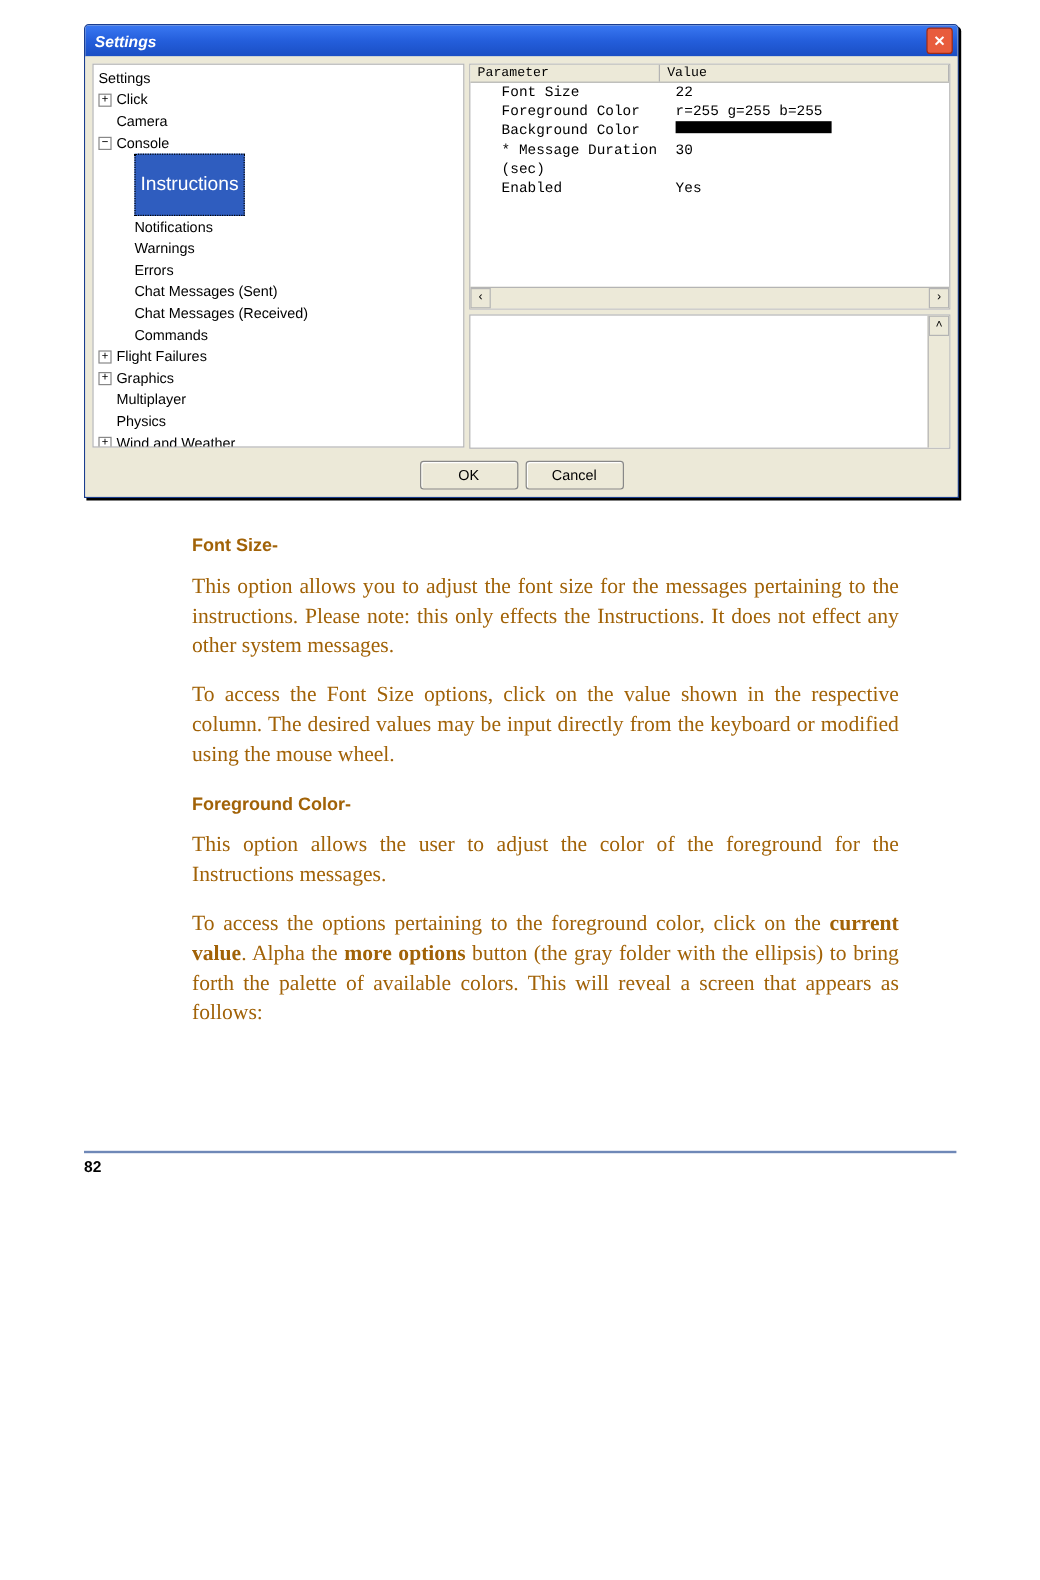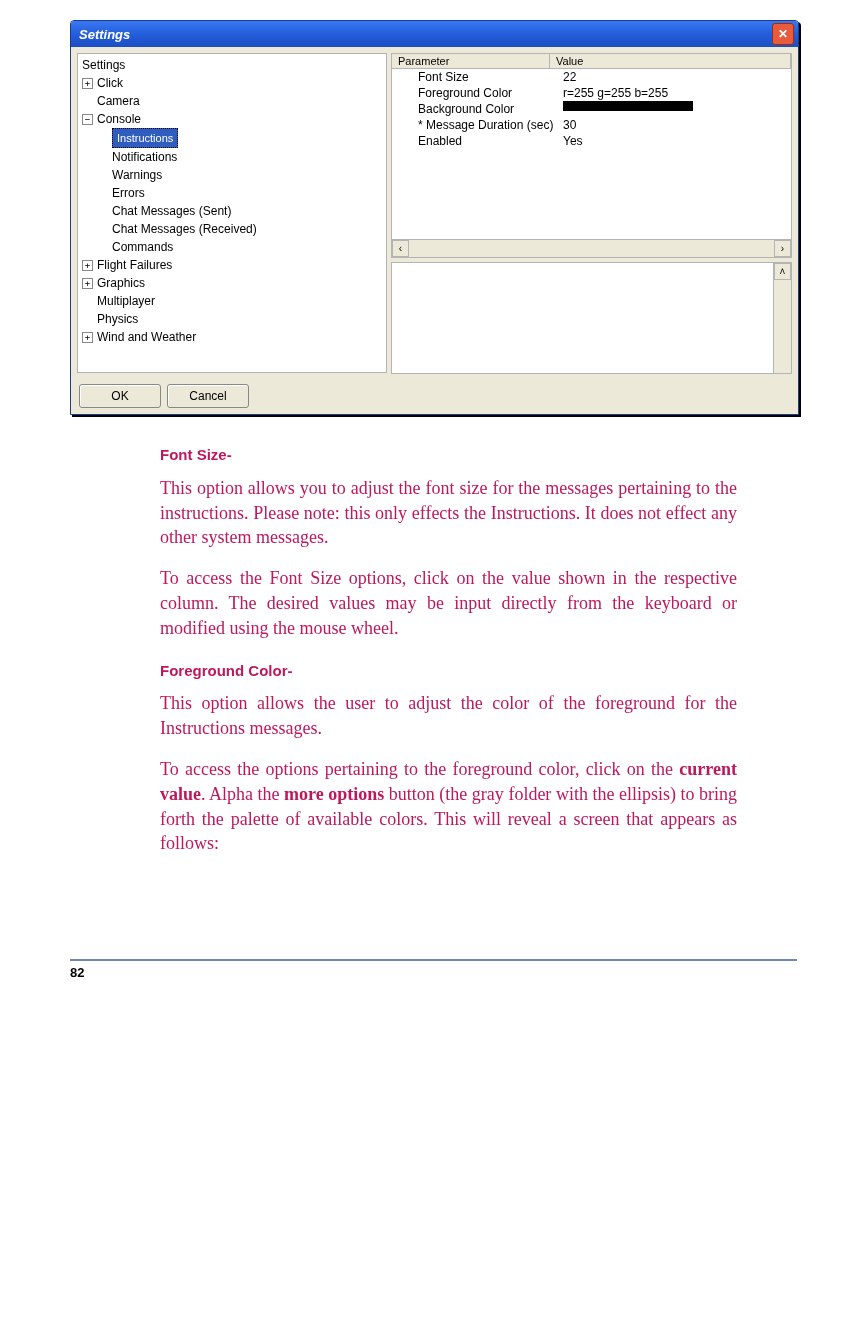--- a/index.html
+++ b/index.html
@@ -94,23 +94,23 @@
     color: #000;
     box-sizing: border-box;
   }
   .tree-pane .spacer {
     display: inline-block;
     width: 15px;
   }
   .tree-pane .selected {
     background: #2f5dbf;
     color: #fff;
-    padding: 0 4px;
+    padding: 16px 4px;
     border: 1px dotted #000;
-    font-size: 11px;
+    font-size: 16px;
   }
   .right-pane {
     flex: 1;
     height: 320px;
     display: flex;
     flex-direction: column;
   }
   .table-area {
     flex: 1 1 auto;
     font-size: 12px;
@@ -181,43 +181,43 @@
     background: #ece9d8;
     border: 1px solid #b4b4b4;
     display: flex;
     align-items: center;
     justify-content: center;
     font-size: 10px;
     box-sizing: border-box;
   }
   .button-bar {
     display: flex;
-    justify-content: flex-start;
+    justify-content: center;
     gap: 6px;
     padding: 6px 2px 0 2px;
   }
   .btn {
     width: 80px;
     height: 22px;
     background: #ece9d8;
     border: 1px solid #888;
     border-radius: 3px;
     font-size: 12px;
     display: flex;
     align-items: center;
     justify-content: center;
     box-shadow: inset 1px 1px 0 #fff;
   }
   
   .doc {
-    margin: 30px 60px 0 90px;
+    margin: 30px 48px 0 90px;
     font-family: Georgia, "Times New Roman", serif;
     font-size: 18px;
     line-height: 1.38;
-    color: #be185d;
+    color: #a16207;
   }
   .doc h3 {
     font-family: Arial, sans-serif;
     font-size: 15px;
     font-weight: bold;
     margin: 20px 0 10px 0;
   }
   .doc p {
     margin: 0 0 16px 0;
     text-align: justify;
@@ -322,21 +322,21 @@
           <div class="item">
             <span class="spacer"></span>
             <span>Physics</span>
           </div>
           <div class="item">
             <span class="toggle">+</span>
             <span>Wind and Weather</span>
           </div>
         </div>
 
-        <div style="flex:1;display:flex;flex-direction:column;gap:4px;">
+        <div style="flex:1;display:flex;flex-direction:column;gap:4px;font-family:Liberation Mono, monospace;">
           <div class="right-pane" style="height:205px;flex:none;">
             <div class="table-area">
               <div class="table-head">
                 <div class="col-param">Parameter</div>
                 <div class="col-val">Value</div>
               </div>
               <div class="table-row">
                 <div class="col-param">Font Size</div>
                 <div class="col-val">22</div>
               </div>

